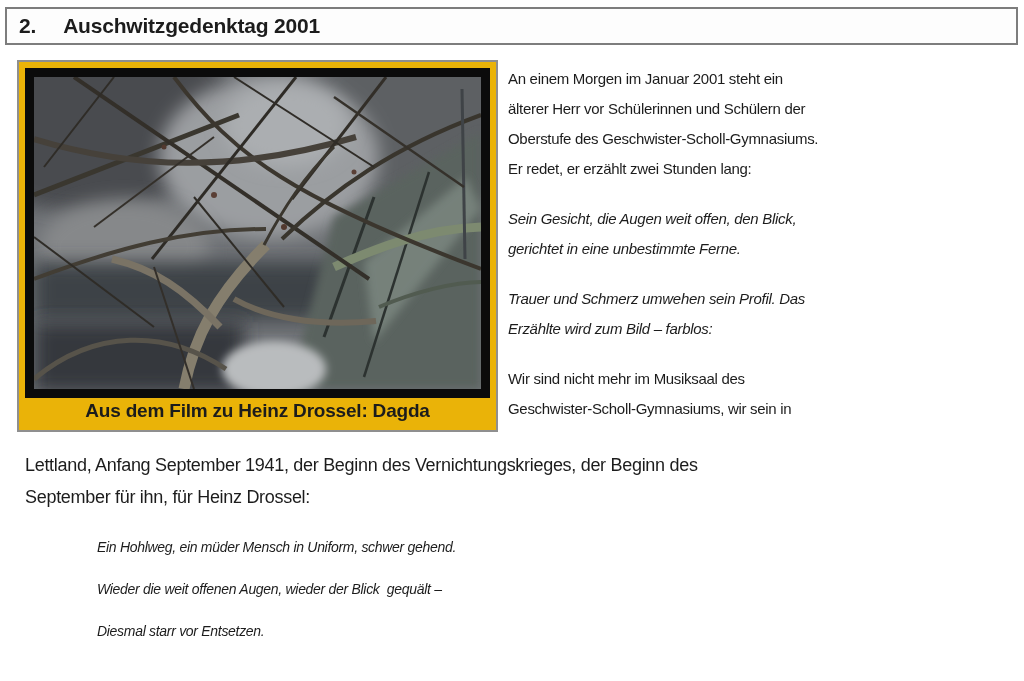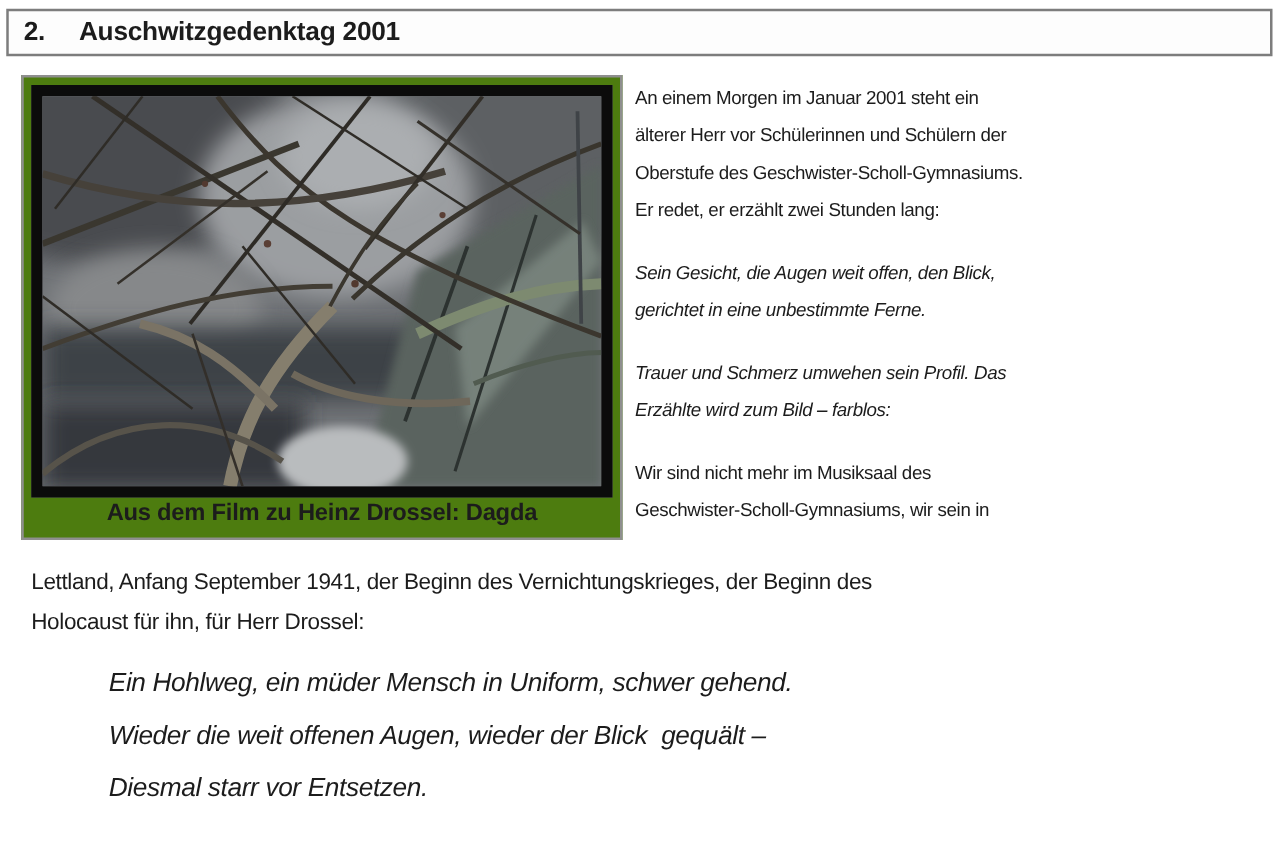--- a/index.html
+++ b/index.html
@@ -19,21 +19,21 @@
     border:2px solid #7d7d7d;background:#fdfdfd;
     display:flex;align-items:center;
     font-weight:bold;font-size:21px;letter-spacing:-0.2px;
   }
   .title-num{margin-left:12px;}
   .title-text{margin-left:27px;}
 
   
   .figure-box{
     position:absolute;left:17px;top:60px;width:477px;height:368px;
-    border:2px solid #8f8f8f;background:#4d7c0f;
+    border:2px solid #8f8f8f;background:#eab308;
   }
   .photo{
     position:absolute;left:6px;top:6px;width:447px;height:312px;
     border:9px solid #0b0b0b;background:#6f7276;
   }
   .photo svg{display:block;width:447px;height:312px;}
   .figure-caption{
     position:absolute;left:0;right:0;top:338px;height:26px;
     text-align:center;font-weight:bold;font-size:19px;letter-spacing:-0.2px;
   }
@@ -48,22 +48,22 @@
   .line{white-space:pre;}
 
   
   .full-text{
     position:absolute;left:25px;top:449px;width:995px;
     font-size:18px;line-height:32px;letter-spacing:-0.3px;
   }
 
   
   .quotes{
-    position:absolute;left:87px;top:532px;width:900px;
-    font-size:21px;line-height:30px;font-style:italic;letter-spacing:-0.3px;
+    position:absolute;left:97px;top:532px;width:900px;
+    font-size:14px;line-height:30px;font-style:italic;letter-spacing:-0.3px;
   }
   .quote{white-space:pre;}
   .quote + .quote{margin-top:12px;}
 </style>
 </head>
 <body>
 
 <div class="page">
 
   <div class="title-box">
@@ -149,21 +149,21 @@
       <div class="line">Erzählte wird zum Bild – farblos:</div>
     </div>
     <div class="para">
       <div class="line">Wir sind nicht mehr im Musiksaal des</div>
       <div class="line">Geschwister-Scholl-Gymnasiums, wir sein in</div>
     </div>
   </div>
 
   <div class="full-text">
     <div class="line">Lettland, Anfang September 1941, der Beginn des Vernichtungskrieges, der Beginn des</div>
-    <div class="line">Holocaust für ihn, für Herr Drossel:</div>
+    <div class="line">September für ihn, für Heinz Drossel:</div>
   </div>
 
   <div class="quotes">
     <div class="quote">Ein Hohlweg, ein müder Mensch in Uniform, schwer gehend.</div>
     <div class="quote">Wieder die weit offenen Augen, wieder der Blick  gequält –</div>
     <div class="quote">Diesmal starr vor Entsetzen.</div>
   </div>
 
 </div>
 

